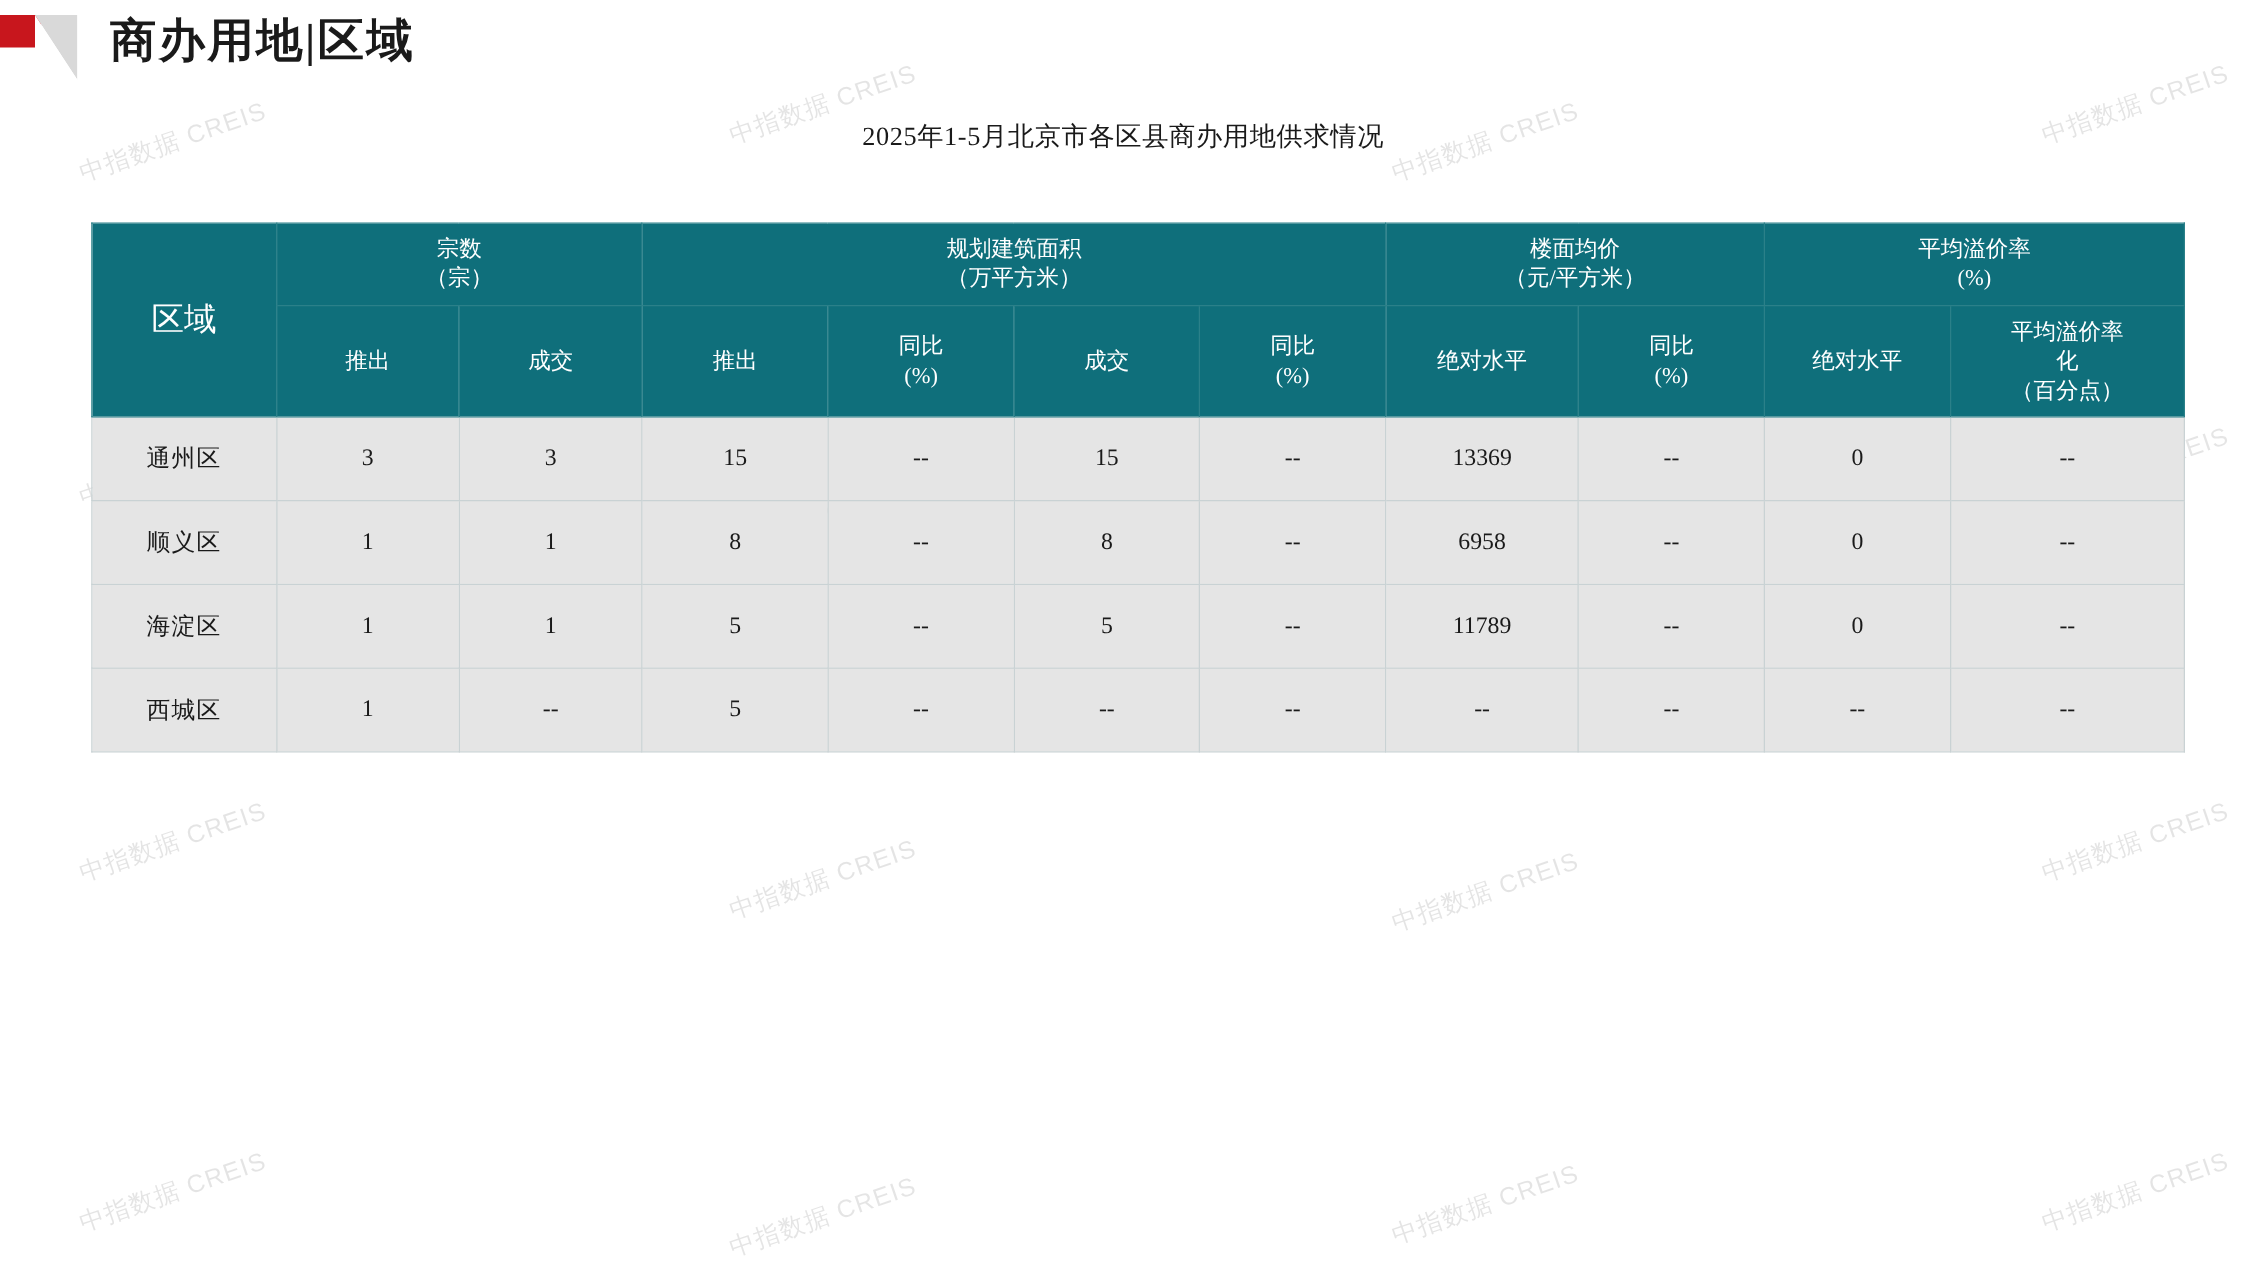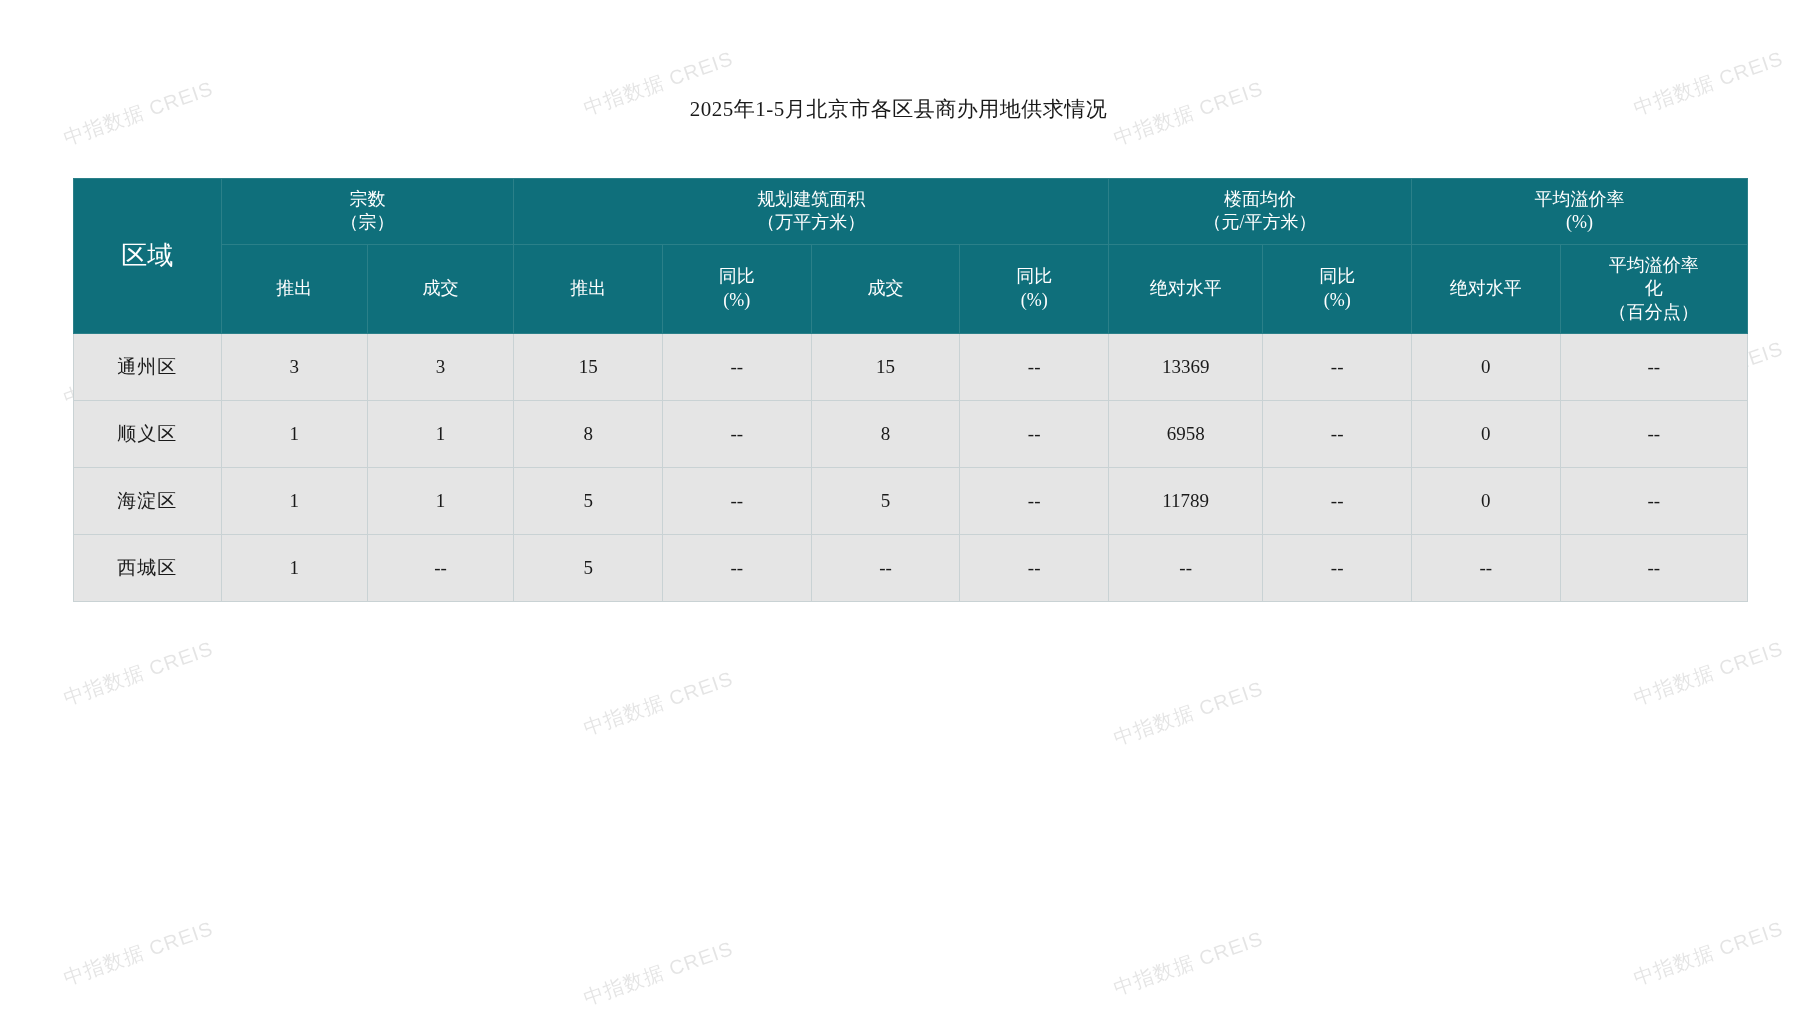--- a/index.html
+++ b/index.html
@@ -161,20 +161,28 @@
       <div class="wm" style="left: 60px; top: 660px;">中指数据 CREIS</div>
       <div class="wm" style="left: 580px; top: 690px;">中指数据 CREIS</div>
       <div class="wm" style="left: 1110px; top: 700px;">中指数据 CREIS</div>
       <div class="wm" style="left: 1630px; top: 660px;">中指数据 CREIS</div>
       <div class="wm" style="left: 60px; top: 940px;">中指数据 CREIS</div>
       <div class="wm" style="left: 580px; top: 960px;">中指数据 CREIS</div>
       <div class="wm" style="left: 1110px; top: 950px;">中指数据 CREIS</div>
       <div class="wm" style="left: 1630px; top: 940px;">中指数据 CREIS</div>
     </div>
 
+  <div class="header">
+    <div class="logo-mark">
+      <div class="red"></div>
+      <div class="grey-tri"></div>
+      <div class="white-tri"></div>
+    </div>
+    <div class="header-title">商办用地|区域</div>
+  </div>
 
   <div class="chart-title">2025年1-5月北京市各区县商办用地供求情况</div>
 
   <div class="table-wrap">
     <table class="data">
       <colgroup>
         <col style="width:130px">
         <col style="width:129px">
         <col style="width:129px">
         <col style="width:131px">

